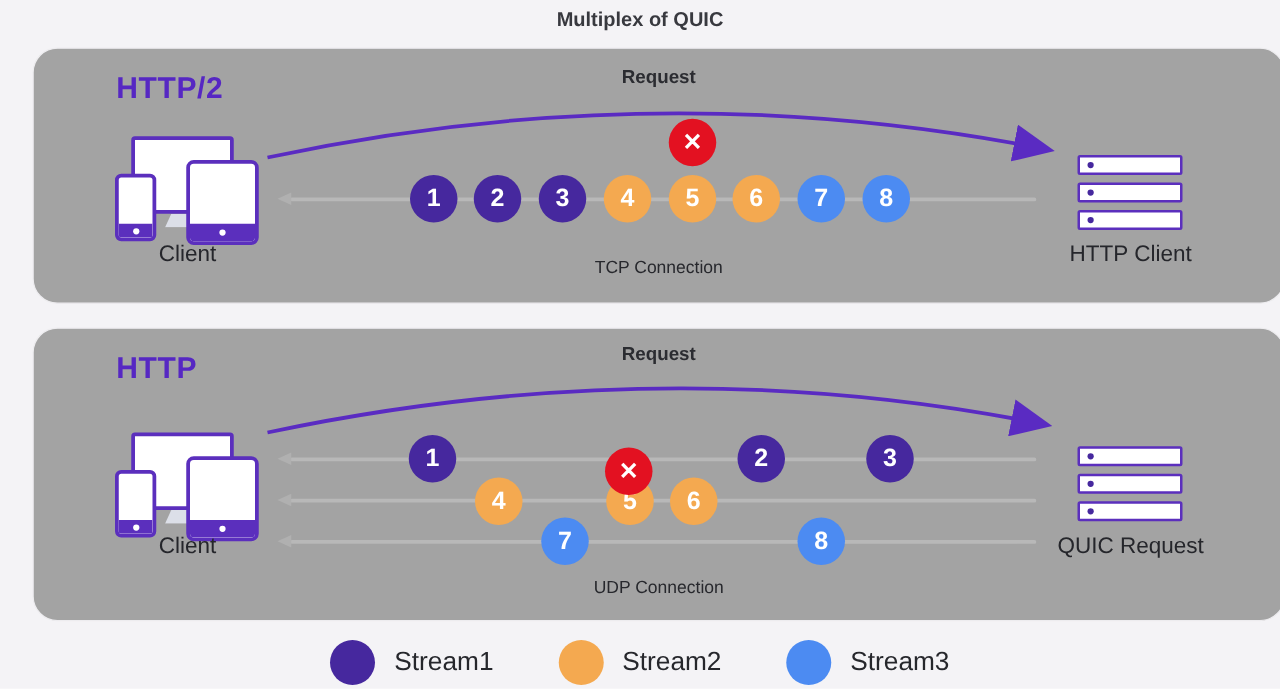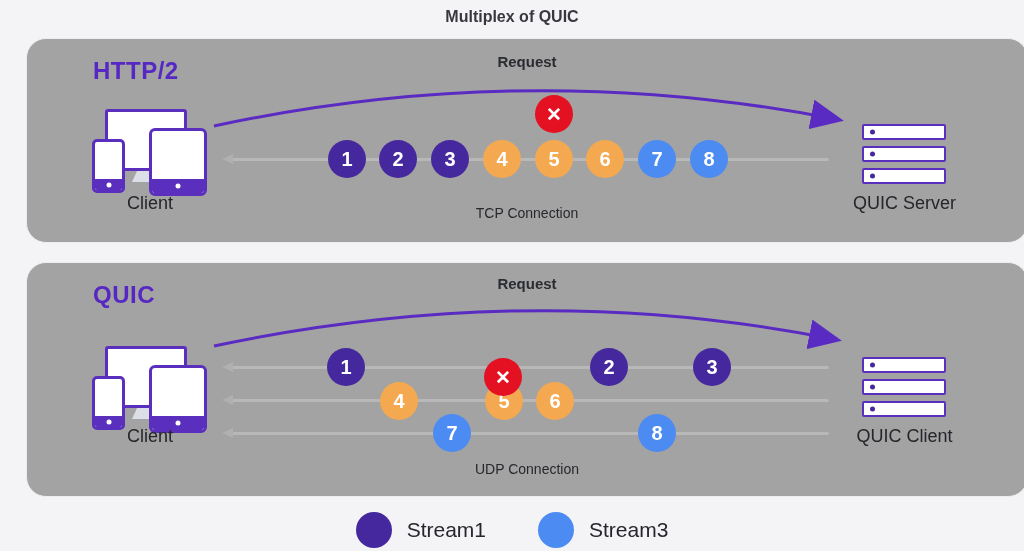--- a/index.html
+++ b/index.html
@@ -127,27 +127,27 @@
         <div class="dev-bar"></div>
       </div>
   </div>
   <div class="icon-label" style="left:65px;width:116px;top:154px;">Client</div>
 
   <div class="server" style="left:835px;top:85px;">
     <div class="srow"></div>
     <div class="srow"></div>
     <div class="srow"></div>
   </div>
-  <div class="icon-label" style="left:800px;width:155px;top:154px;">QUIC Server</div>
+  <div class="icon-label" style="left:800px;width:155px;top:154px;">HTTP Client</div>
 
   <div class="connection-label">TCP Connection</div>
 </div>
 
 <div class="panel quic">
-  <div class="protocol-label">QUIC</div>
+  <div class="protocol-label">HTTP</div>
   <div class="request-label">Request</div>
 
   <svg class="arc" width="1002" height="235">
     <defs>
       <marker id="ah2" markerWidth="11" markerHeight="10" refX="8" refY="5" orient="auto">
         <path d="M0,0 L11,5 L0,10 z" fill="#5A2BC2"></path>
       </marker>
     </defs>
     <path d="M187,83 Q505,16 806,76" fill="none" stroke="#5A2BC2" stroke-width="3" marker-end="url(#ah2)"></path>
   </svg>
@@ -179,29 +179,33 @@
         <div class="dev-bar"></div>
       </div>
   </div>
   <div class="icon-label" style="left:65px;width:116px;top:163px;">Client</div>
 
   <div class="server" style="left:835px;top:94px;">
     <div class="srow"></div>
     <div class="srow"></div>
     <div class="srow"></div>
   </div>
-  <div class="icon-label" style="left:795px;width:165px;top:163px;">QUIC Client</div>
+  <div class="icon-label" style="left:795px;width:165px;top:163px;">QUIC Request</div>
 
   <div class="connection-label">UDP Connection</div>
 </div>
 
 <div class="legend">
   <div class="legend-item">
     <span class="legend-dot s1"></span>
     <span class="legend-label">Stream1</span>
   </div>
   <div class="legend-item">
+    <span class="legend-dot s2"></span>
+    <span class="legend-label">Stream2</span>
+  </div>
+  <div class="legend-item">
     <span class="legend-dot s3"></span>
     <span class="legend-label">Stream3</span>
   </div>
 </div>
 
 <div class="bottom-strip"></div>
 
 </body></html>

